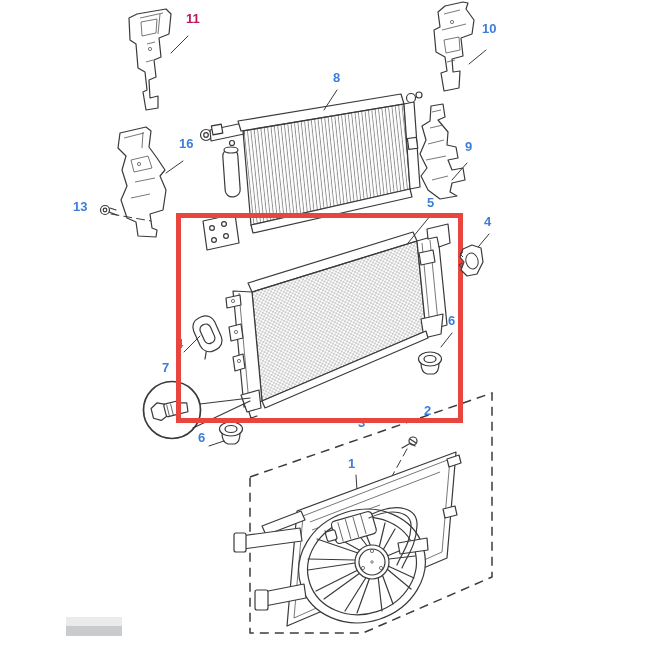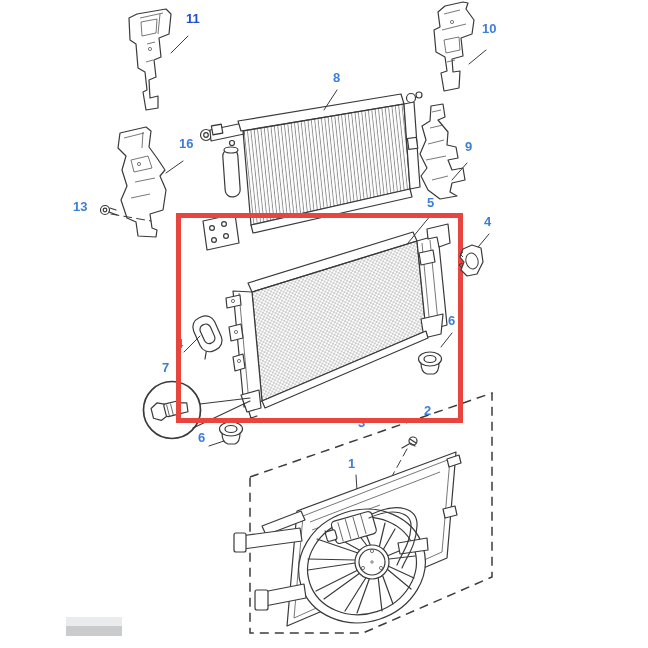--- a/index.html
+++ b/index.html
@@ -224,21 +224,21 @@
   <div class="callout c1" style="color: rgb(61, 126, 219);">1</div>
   <div class="callout c2" style="color: rgb(61, 126, 219);">2</div>
   <div class="callout c4" style="color: rgb(61, 126, 219);">4</div>
   <div class="callout c5" style="color: rgb(61, 126, 219);">5</div>
   <div class="callout c6a" style="color: rgb(61, 126, 219);">6</div>
   <div class="callout c6b" style="color: rgb(61, 126, 219);">6</div>
   <div class="callout c7" style="color: rgb(61, 126, 219);">7</div>
   <div class="callout c8" style="color: rgb(61, 126, 219);">8</div>
   <div class="callout c9" style="color: rgb(61, 126, 219);">9</div>
   <div class="callout c10" style="color: rgb(61, 126, 219);">10</div>
-  <div class="callout c11" style="color: #1d4ed8;">11</div>
+  <div class="callout c11" style="color: #be185d;">11</div>
   <div class="callout c12" style="color: rgb(61, 126, 219);">16</div>
   <div class="callout c13" style="color: rgb(61, 126, 219); text-align: right;">13</div>
 
   <svg id="topart" class="layer" width="648" height="648" viewBox="0 0 648 648">
     <g>
       <line class="ln" x1="489" y1="234" x2="474" y2="252" style="stroke-width:1"></line>
       <path class="fw" style="stroke:#3a3a3a;fill:#fff" d="M463,249 L472,245 L481,248 L483,262 L477,274 L467,276 L461,270 L464,262 L460,257 Z"></path>
       <ellipse style="stroke:#3a3a3a;fill:none;stroke-width:1" cx="472" cy="261" rx="6" ry="8" transform="rotate(-15 472 261)"></ellipse>
       <path style="stroke:#3a3a3a;fill:none;stroke-width:1" d="M463,252 l-3,2 l3,3 M462,263 l-3,2 l3,3"></path>
     </g>

